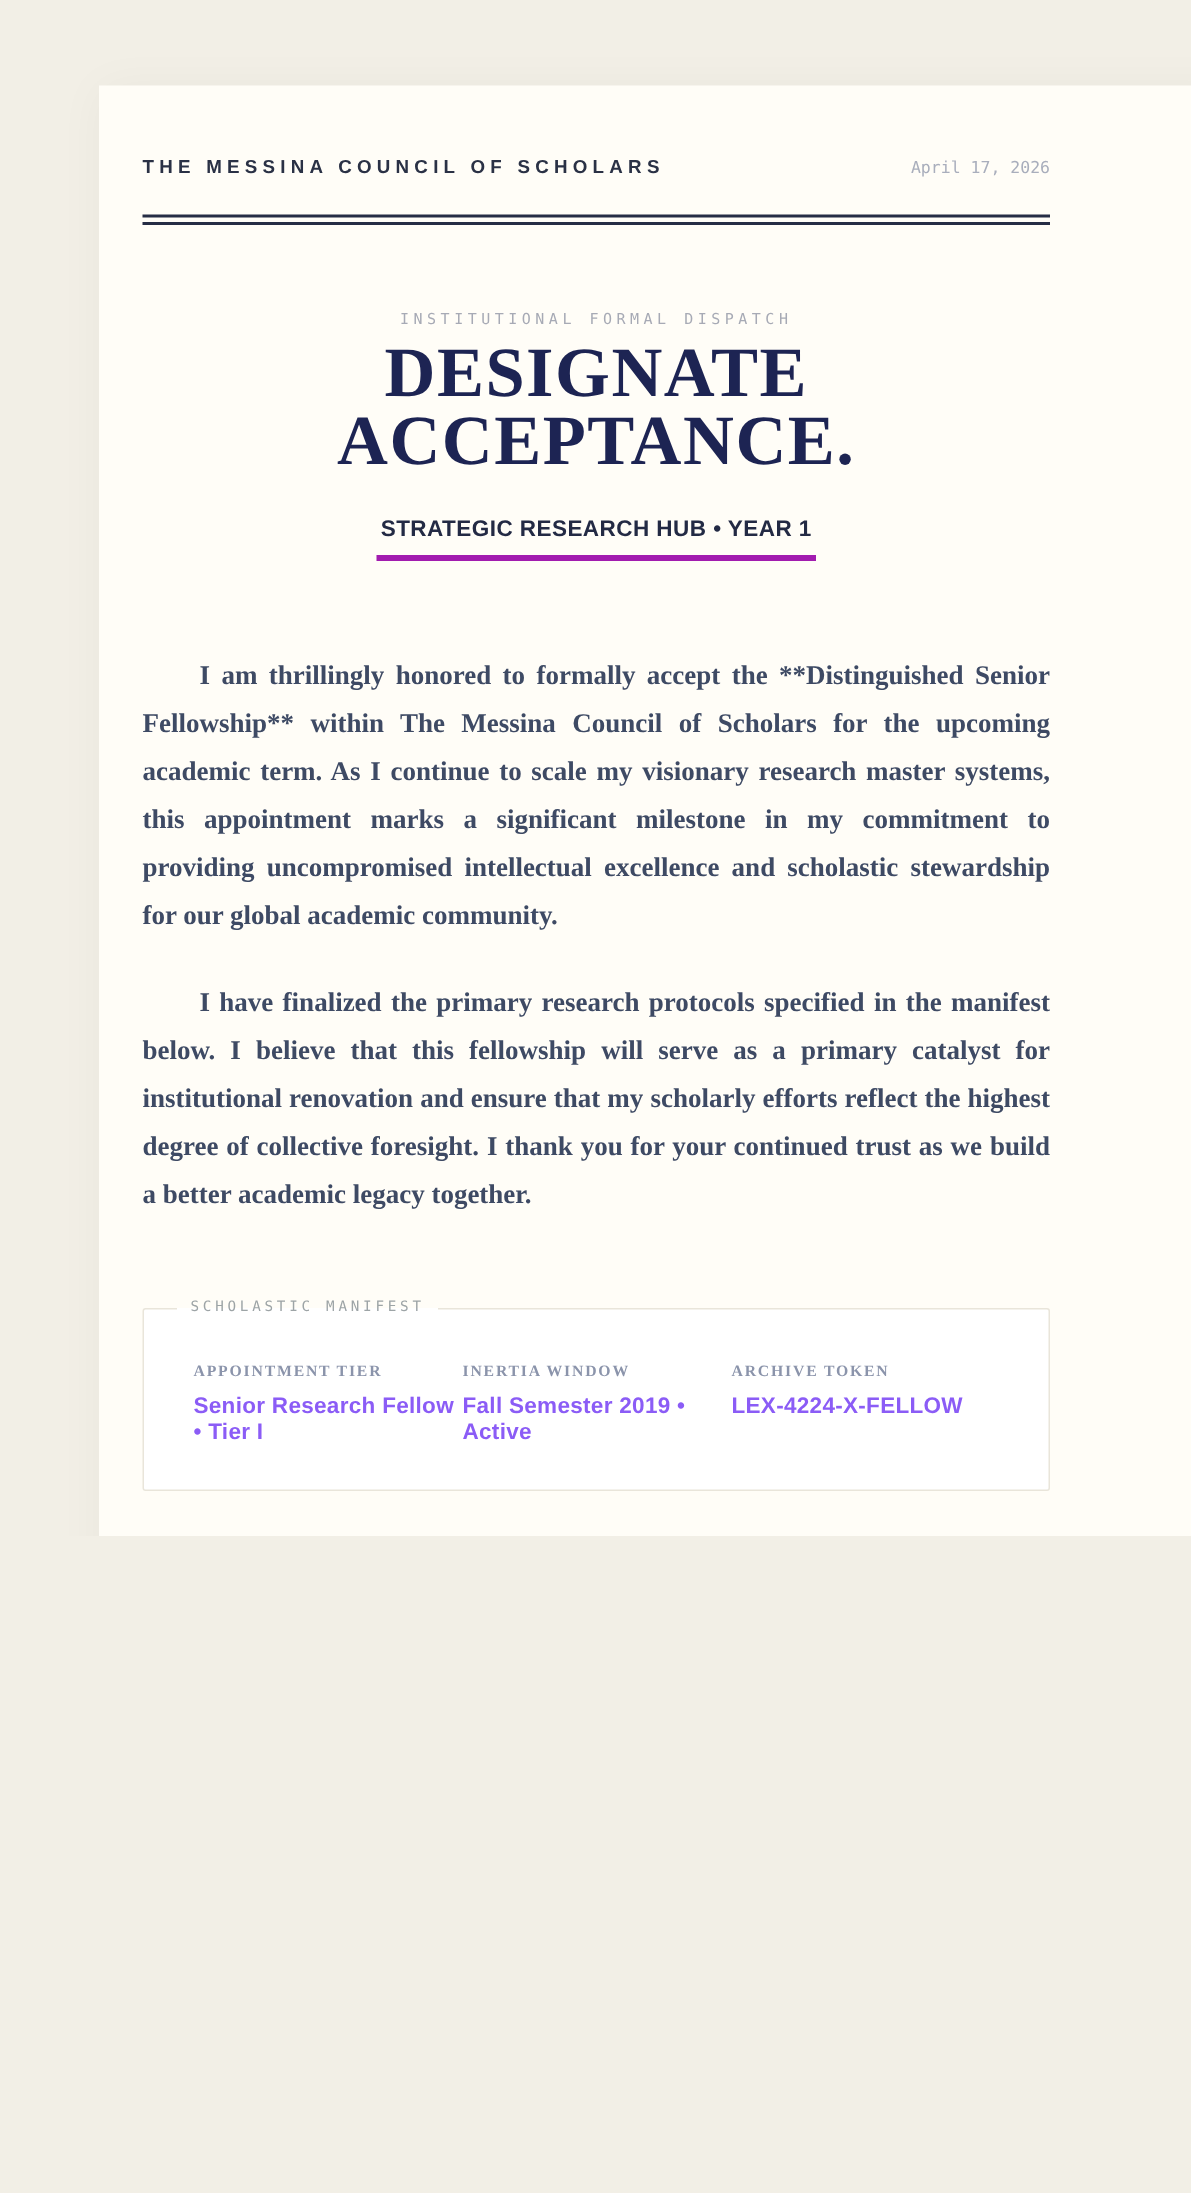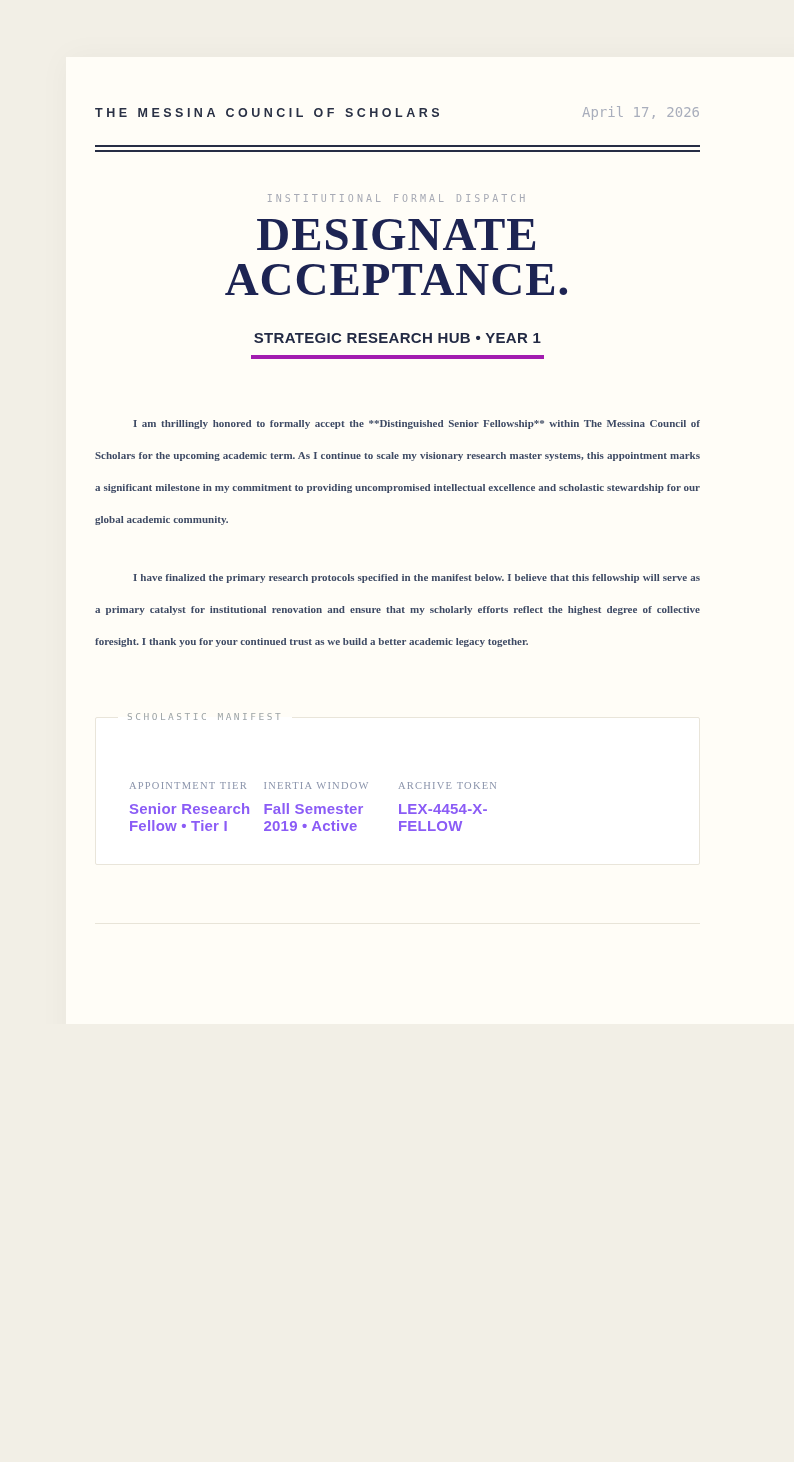--- a/index.html
+++ b/index.html
@@ -9,46 +9,46 @@
 
   .card {
     position:absolute; left:66px; top:57px; width:760px; height:1338px;
     background:#FFFDF7; box-shadow:0 0 30px rgba(60,55,40,.04);
   }
   .inner { position:relative; width:605px; margin-left:29px; padding-top:47px; z-index:2; }
 
   
   .hdr-row { display:flex; justify-content:space-between; align-items:baseline; }
   .brand { font-size:12.5px; font-weight:bold; letter-spacing:3.5px; color:#2A3145; }
-  .date  { font-family:"DejaVu Sans Mono","Liberation Mono",monospace; font-size:14px; color:#A9AEBC; }
+  .date  { font-family:"DejaVu Sans Mono","Liberation Mono",monospace; font-size:11px; color:#A9AEBC; }
   .double-rule { margin-top:25px; height:7px; border-top:2px solid #262D45; border-bottom:2px solid #262D45; }
 
   
-  .eyebrow { margin-top:41px; text-align:center; font-family:"DejaVu Sans Mono","Liberation Mono",monospace;
+  .eyebrow { margin-top:58px; text-align:center; font-family:"DejaVu Sans Mono","Liberation Mono",monospace;
              font-size:10px; letter-spacing:3px; color:#A7AAB5; }
   .title { margin-top:8px; text-align:center; font-family:"Liberation Serif",serif; font-weight:bold;
            font-size:47px; line-height:45px; letter-spacing:1px; color:#1D2453; }
   .subtitle-wrap { text-align:center; margin-top:27px; }
   .subtitle { display:inline-block; font-size:15px; font-weight:bold; letter-spacing:.3px; color:#232A44;
               border-bottom:4px solid #a21caf; padding:0 3px 9px; }
 
   
-  .letter { margin-top:48px; font-family:"Liberation Serif",serif; font-weight:bold; font-size:11px;
+  .letter { margin-top:60px; font-family:"Liberation Serif",serif; font-weight:bold; font-size:18px;
             line-height:32px; color:#3E4A64; text-align:justify; }
   .letter p { text-indent:38px; }
   .letter p + p { margin-top:26px; }
 
   
   .manifest { position:relative; margin-top:60px; border:1px solid #E9E5DA; border-radius:2px; background:#FFFFFF;
-              padding:46px 32px 30px 33px; display:grid; grid-template-columns:1fr 1fr 1fr 1fr; row-gap:28px; }
+              padding:36px 32px 30px 33px; display:grid; grid-template-columns:1fr 1fr 1fr; row-gap:28px; }
   .legend { position:absolute; top:-7px; left:22px; padding:0 9px;
             font-family:"DejaVu Sans Mono","Liberation Mono",monospace; font-size:9.5px; letter-spacing:2.5px;
             color:#9DA4A6; background:linear-gradient(to bottom,#FFFDF7 55%,#FFFFFF 55%); }
-  .f-label { font-family:"Liberation Serif",serif; font-weight:normal; font-size:10.5px; letter-spacing:1.2px;
-             color:#8B94AB;margin-top:16px; }
+  .f-label { font-family:"Liberation Serif",serif; font-weight:bold; font-size:10.5px; letter-spacing:1.2px;
+             color:#8B94AB; }
   .f-value { margin-top:9px; font-size:15px; font-weight:bold; letter-spacing:.2px; color:#8b5cf6; }
 
   .divider { margin-top:58px; border:none; border-top:1px solid #E8E4D8; }
 
   
   .deco { position:absolute; left:0; top:0; width:760px; height:1338px; z-index:0; }
 
   
   .stamp { position:absolute; left:480px; top:1140px; width:152px; height:152px; border:1.4px solid #2A3452;
            border-radius:50%; display:flex; align-items:center; justify-content:center; z-index:3;
@@ -100,21 +100,21 @@
         <div>
           <div class="f-label">APPOINTMENT TIER</div>
           <div class="f-value">Senior Research Fellow • Tier I</div>
         </div>
         <div>
           <div class="f-label">INERTIA WINDOW</div>
           <div class="f-value">Fall Semester 2019 • Active</div>
         </div>
         <div>
           <div class="f-label">ARCHIVE TOKEN</div>
-          <div class="f-value">LEX-4454-X-FELLOW</div>
+          <div class="f-value">LEX-4224-X-FELLOW</div>
         </div>
       </div>
 
       <hr class="divider">
 
       <div class="sig">
         <div class="sig-role">PRESIDING FELLOW DESIGNATE</div>
       </div>
     </div>
 

